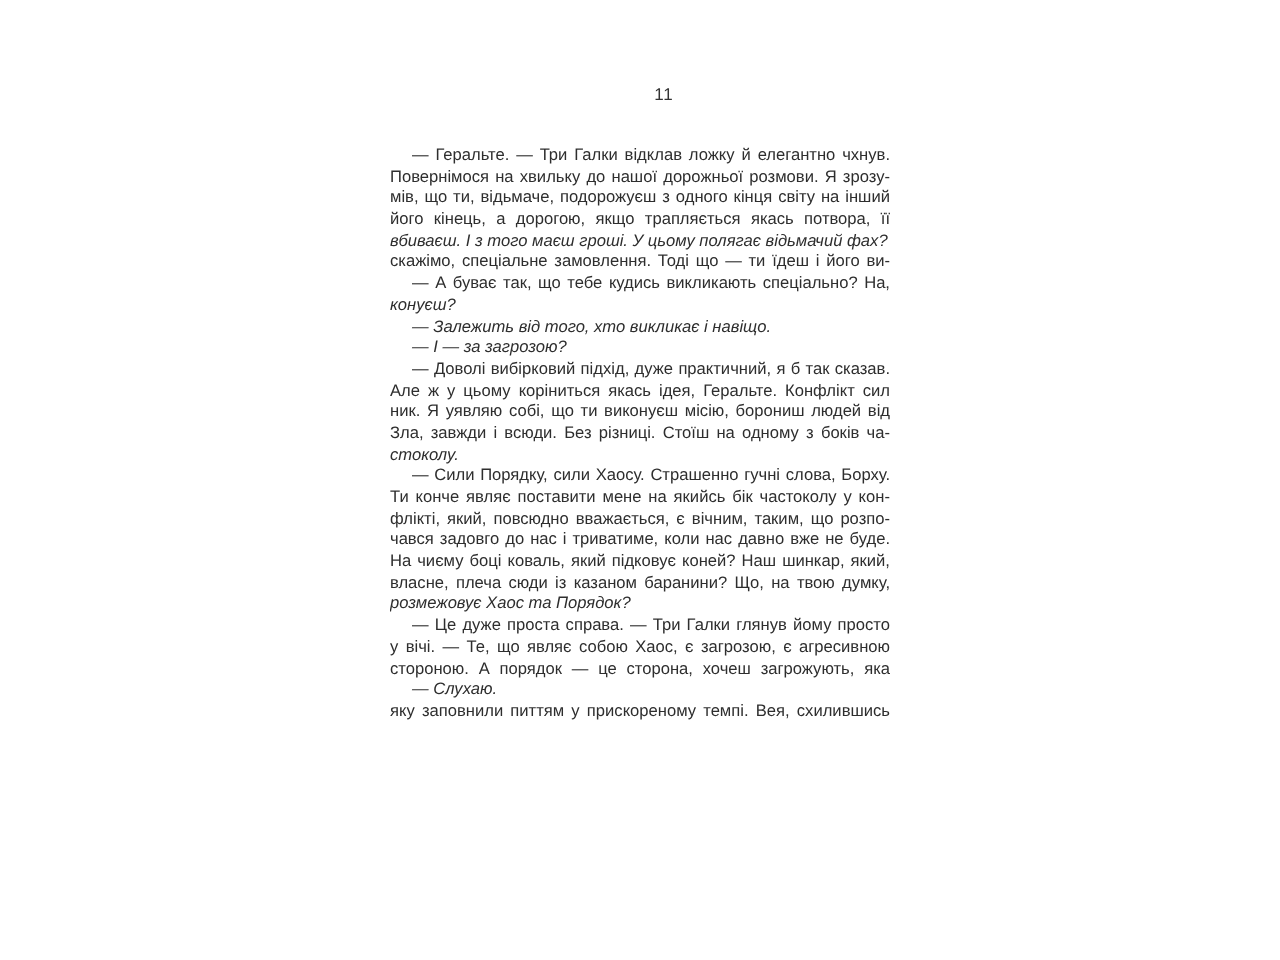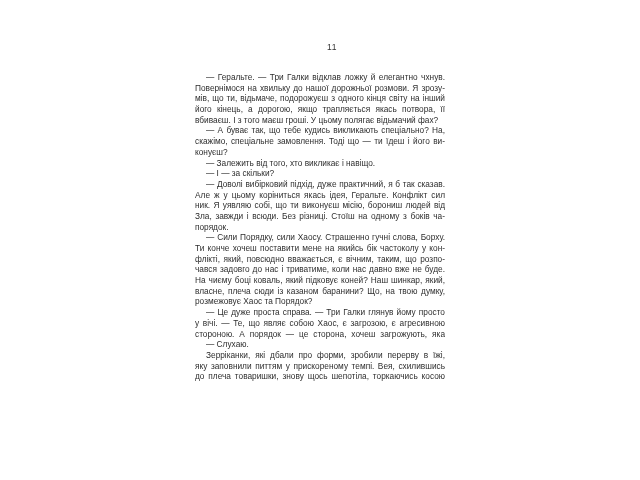--- a/index.html
+++ b/index.html
@@ -41,72 +41,71 @@
   .line {
     text-align: justify;
     text-align-last: justify;
     height: 10.7px;
     overflow: hidden;
     white-space: normal;
   }
   .line.last {
     text-align: left;
     text-align-last: left;
+    font-style: italic;
   }
   .line.first {
     text-indent: 11px;
   }
 </style>
 </head>
 <body>
 
 <div class="page">
   <div class="page-number">11</div>
   <div class="text-block">
       <div class="paragraph">
         <div class="line first">— Геральте. — Три Галки відклав ложку й елегантно чхнув. —</div>
         <div class="line">Повернімося на хвильку до нашої дорожньої розмови. Я зрозу-</div>
         <div class="line">мів, що ти, відьмаче, подорожуєш з одного кінця світу на інший</div>
         <div class="line">його кінець, а дорогою, якщо трапляється якась потвора, її</div>
         <div class="line last">вбиваєш. І з того маєш гроші. У цьому полягає відьмачий фах?</div>
       </div>
       <div class="paragraph">
+        <div class="line">скажімо, спеціальне замовлення. Тоді що — ти їдеш і його ви-</div>
         <div class="line first">— А буває так, що тебе кудись викликають спеціально? На,</div>
-        <div class="line">скажімо, спеціальне замовлення. Тоді що — ти їдеш і його ви-</div>
         <div class="line last">конуєш?</div>
       </div>
       <div class="paragraph">
         <div class="line first last">— Залежить від того, хто викликає і навіщо.</div>
       </div>
       <div class="paragraph">
-        <div class="line first last">— І — за скільки?</div>
+        <div class="line first last">— І — за загрозою?</div>
       </div>
       <div class="paragraph">
         <div class="line first">— Доволі вибірковий підхід, дуже практичний, я б так сказав.</div>
         <div class="line">Але ж у цьому коріниться якась ідея, Геральте. Конфлікт сил</div>
         <div class="line">ник. Я уявляю собі, що ти виконуєш місію, борониш людей від</div>
         <div class="line">Зла, завжди і всюди. Без різниці. Стоїш на одному з боків ча-</div>
-        <div class="line last">порядок.</div>
+        <div class="line last">стоколу.</div>
       </div>
       <div class="paragraph">
         <div class="line first">— Сили Порядку, сили Хаосу. Страшенно гучні слова, Борху.</div>
-        <div class="line">Ти конче хочеш поставити мене на якийсь бік частоколу у кон-</div>
+        <div class="line">Ти конче являє поставити мене на якийсь бік частоколу у кон-</div>
         <div class="line">флікті, який, повсюдно вважається, є вічним, таким, що розпо-</div>
         <div class="line">чався задовго до нас і триватиме, коли нас давно вже не буде.</div>
         <div class="line">На чиєму боці коваль, який підковує коней? Наш шинкар, який,</div>
         <div class="line">власне, плеча сюди із казаном баранини? Що, на твою думку,</div>
         <div class="line last">розмежовує Хаос та Порядок?</div>
       </div>
       <div class="paragraph">
         <div class="line first">— Це дуже проста справа. — Три Галки глянув йому просто</div>
         <div class="line">у вічі. — Те, що являє собою Хаос, є загрозою, є агресивною</div>
         <div class="line">стороною. А порядок — це сторона, хочеш загрожують, яка потре-</div>
       </div>
       <div class="paragraph">
         <div class="line first last">— Слухаю.</div>
       </div>
       <div class="paragraph">
-        <div class="line first">Зерріканки, які дбали про форми, зробили перерву в їжі,</div>
         <div class="line">яку заповнили питтям у прискореному темпі. Вея, схилившись</div>
-        <div class="line">до плеча товаришки, знову щось шепотіла, торкаючись косою</div>
       </div>
     </div>
 </div>
 
 </body></html>

